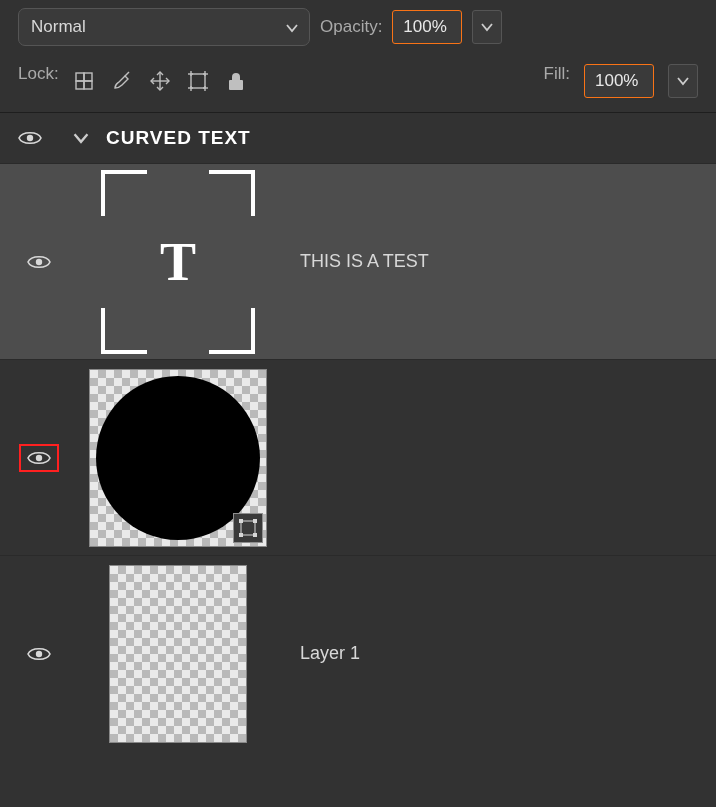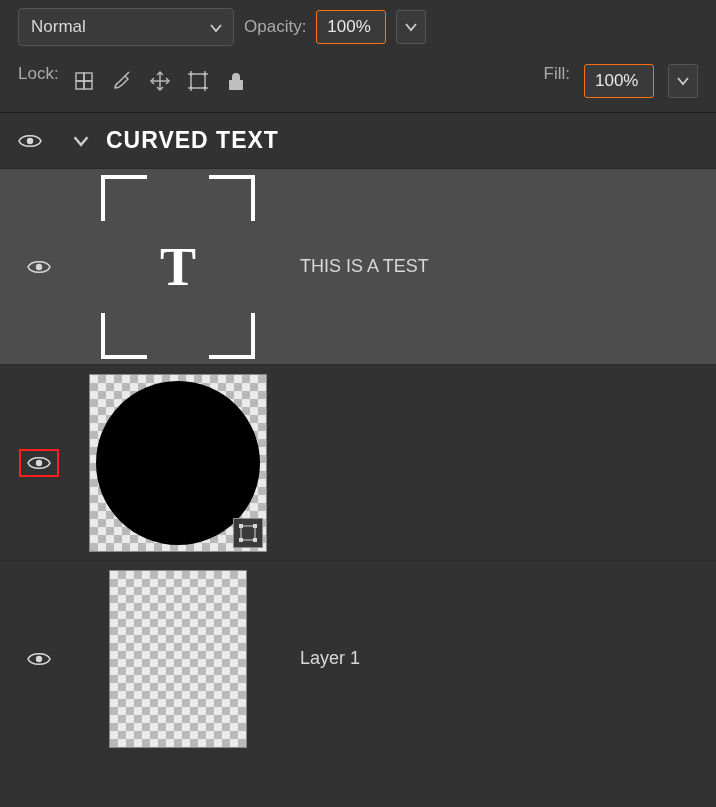--- a/index.html
+++ b/index.html
@@ -26,21 +26,21 @@
     border-radius: 4px;
     display: flex;
     align-items: center;
     padding: 0 12px;
     color: #d8d8d8;
   }
   .select .chev {
     margin-left: auto;
     width: 12px; height: 12px;
   }
-  .blend-select { width: 216px; }
+  .blend-select { width: 292px; border-radius: 7px; }
   .label { color: #aaa; }
   .value-box {
     height: 34px;
     background: #3a3a3a;
     border: 1px solid #f97316;
     border-radius: 3px;
     display: flex;
     align-items: center;
     padding: 0 10px;
     color: #e8e8e8;
@@ -67,21 +67,21 @@
   .group-header {
     display: flex;
     align-items: center;
     padding: 14px 18px;
     gap: 16px;
   }
   .group-title {
     color: #fff;
     font-weight: 700;
     letter-spacing: 1px;
-    font-size: 23px;
+    font-size: 19px;
   }
   .layers-container {
     padding: 0 0 0 0;
   }
   .layer {
     display: flex;
     align-items: center;
     min-height: 190px;
     position: relative;
     border-top: 1px solid #2a2a2a;

